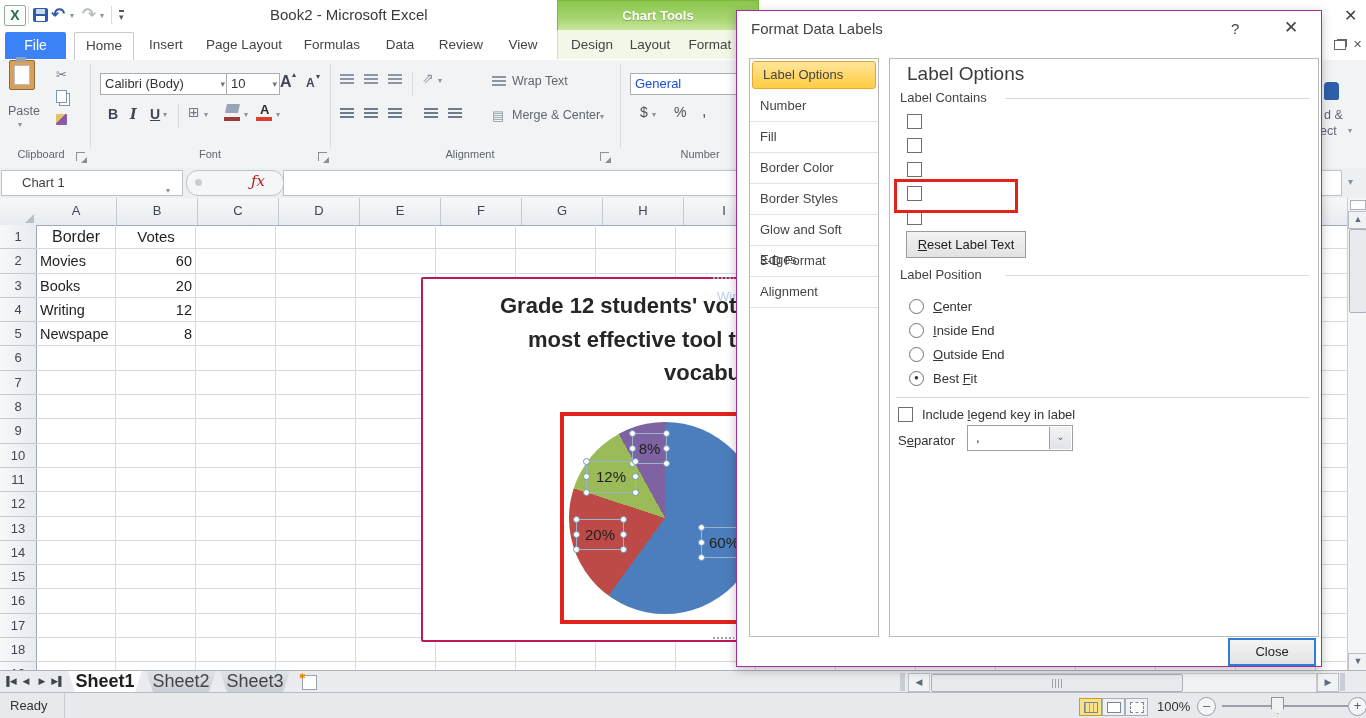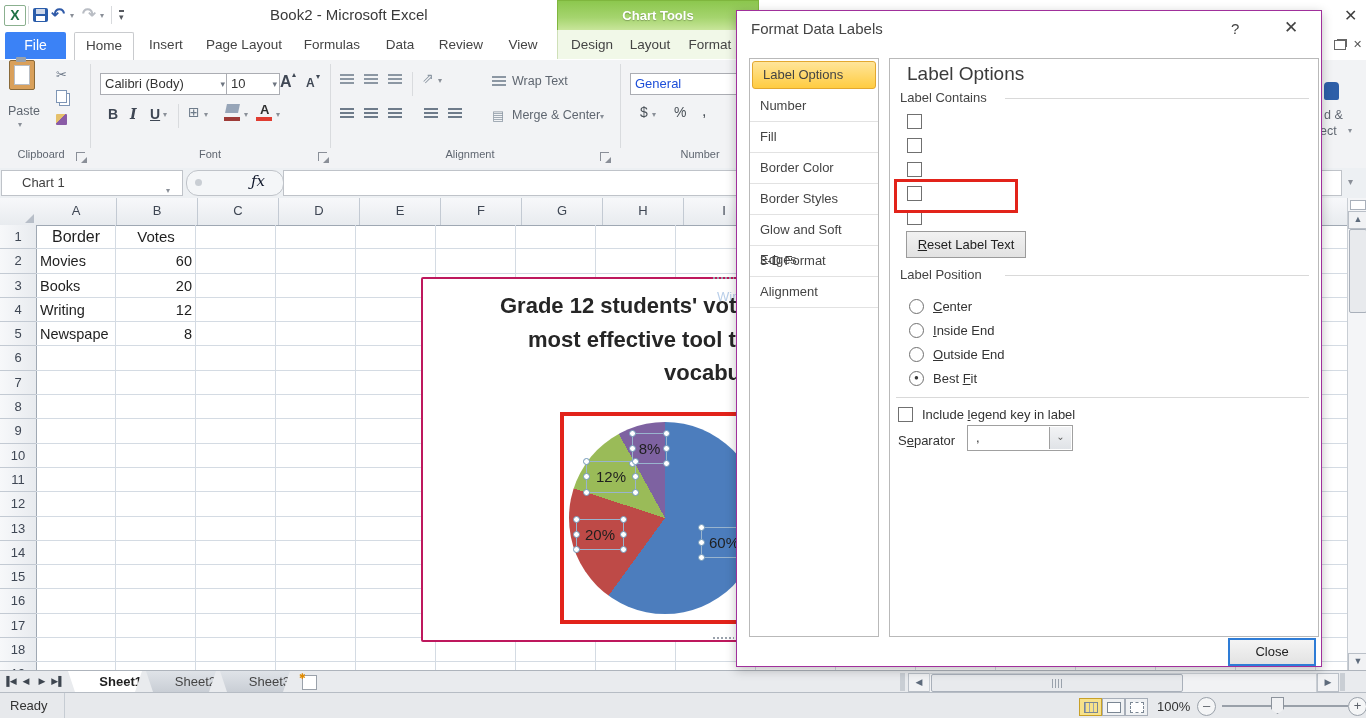--- a/index.html
+++ b/index.html
@@ -54,21 +54,21 @@
   .stripes.dark{background:repeating-linear-gradient(180deg,#6e7b8a 0 2px,transparent 2px 4px);}
   .colorbar{height:4px;width:16px;}
   .ribtext{font-size:12.5px;color:#5f6670;}
   .blue-blob{width:15px;height:18px;background:#2e5fa8;border-radius:4px 4px 2px 2px;}
 
   
   .fbar{left:0;top:168px;width:1366px;height:30px;background:#edf0f3;border-bottom:1px solid #aeb4bc;}
   .namebox{left:1px;top:2px;width:180px;height:24px;background:#fff;border:1px solid #bfc3c9;line-height:24px;}
   .fxpill{left:186px;top:2px;width:96px;height:24px;background:#f4f6f8;border:1px solid #bfc3c9;border-radius:12px;}
   .fxdot{left:8px;top:8px;width:7px;height:7px;border-radius:50%;background:#c9ced4;}
-  .fxg{left:64px;top:1px;font-family:"DejaVu Serif",serif;font-style:italic;font-size:15px;color:#0f172a;text-align:center;}
+  .fxg{left:64px;top:1px;font-family:"DejaVu Serif",serif;font-style:italic;font-size:15px;color:#b91c1c;text-align:center;}
   .finput{left:283px;top:2px;width:1057px;height:24px;background:#fff;border:1px solid #bfc3c9;}
 
   
   .grid{left:0;top:198px;width:1347px;height:474px;background:#fff;overflow:hidden;}
   .colhdrs{left:36px;top:0;width:1311px;height:27px;background:linear-gradient(#f7f8fa,#e8ebef);border-bottom:1px solid #9fa8b3;display:flex;}
   .ch{width:80px;border-right:1px solid #c3cad3;text-align:center;line-height:26px;color:#3f4754;flex:0 0 80px;}
   .corner{left:0;top:0;width:36px;height:27px;background:linear-gradient(#f7f8fa,#e8ebef);border-right:1px solid #9fa8b3;border-bottom:1px solid #9fa8b3;}
   .corner i{position:absolute;right:2px;bottom:2px;border-left:9px solid transparent;border-bottom:9px solid #b7bec8;}
   .rowhdrs{left:0;top:27px;width:36px;height:447px;background:linear-gradient(90deg,#f7f8fa,#e8ebef);border-right:1px solid #9fa8b3;}
   .rh{height:23.3px;border-bottom:1px solid #c3cad3;text-align:center;line-height:23px;color:#3f4754;}
@@ -111,21 +111,21 @@
   .dbtn{background:linear-gradient(#f2f2f2,#e2e2e2);border:1px solid #9b9b9b;font-size:13px;color:#222;text-align:center;}
   .sepcombo{border:1px solid #a0a0a0;background:#fff;}
   .sepcombo .val{position:absolute;left:8px;top:4px;font-size:13px;color:#333;}
   .sepcombo .arr{position:absolute;right:1px;top:1px;width:21px;height:22px;background:linear-gradient(#f2f3f5,#e0e3e7);border-left:1px solid #a0a0a0;
       text-align:center;line-height:20px;color:#5e5e5e;font-size:10px;}
   .closebtn{border:2px solid #2e7cd6;background:linear-gradient(#f4f4f4,#e3e3e3);font-size:13px;color:#222;text-align:center;line-height:24px;}
 
   
   .tabstrip{left:0;top:670px;width:1366px;height:22px;background:#e9ebee;border-top:1px solid #aeb4bc;z-index:10;}
   .navbtn{top:2px;width:16px;height:17px;text-align:center;font-size:9px;color:#3e4650;line-height:17px;}
-  .stab{top:0;height:21px;line-height:21px;text-align:right;font-size:13px;color:#444;
+  .stab{top:0;height:21px;line-height:21px;text-align:center;font-size:18px;color:#444;
         clip-path:polygon(0 0,100% 0,calc(100% - 7px) 100%,7px 100%);background:linear-gradient(#dfe3e8,#c9ced5);}
   .stab.active{background:#fff;font-weight:bold;color:#1f1f1f;}
   .addsheet{width:13px;height:13px;background:#fff;border:1px solid #9aa1aa;}
   .addsheet i{position:absolute;left:-4px;top:-4px;color:#e08a00;font-size:8px;font-style:normal;}
   .scroll-ic{background:#f1f2f4;border:1px solid #b9bfc7;color:#5e6b7c;text-align:center;}
   .hthumb{background:#e8eaed;border:1px solid #a9b0ba;border-radius:2px;}
   .grip-v{background:repeating-linear-gradient(90deg,#9aa2ac 0 1px,transparent 1px 3px);width:10px;height:9px;}
 
   .statusbar{left:0;top:692px;width:1366px;height:26px;background:#e7e9ec;border-top:1px solid #b6bcc4;z-index:10;}
   .viewbtn{top:5px;width:21px;height:16px;border:1px solid #a7aeb8;background:#eff1f3;text-align:center;}

